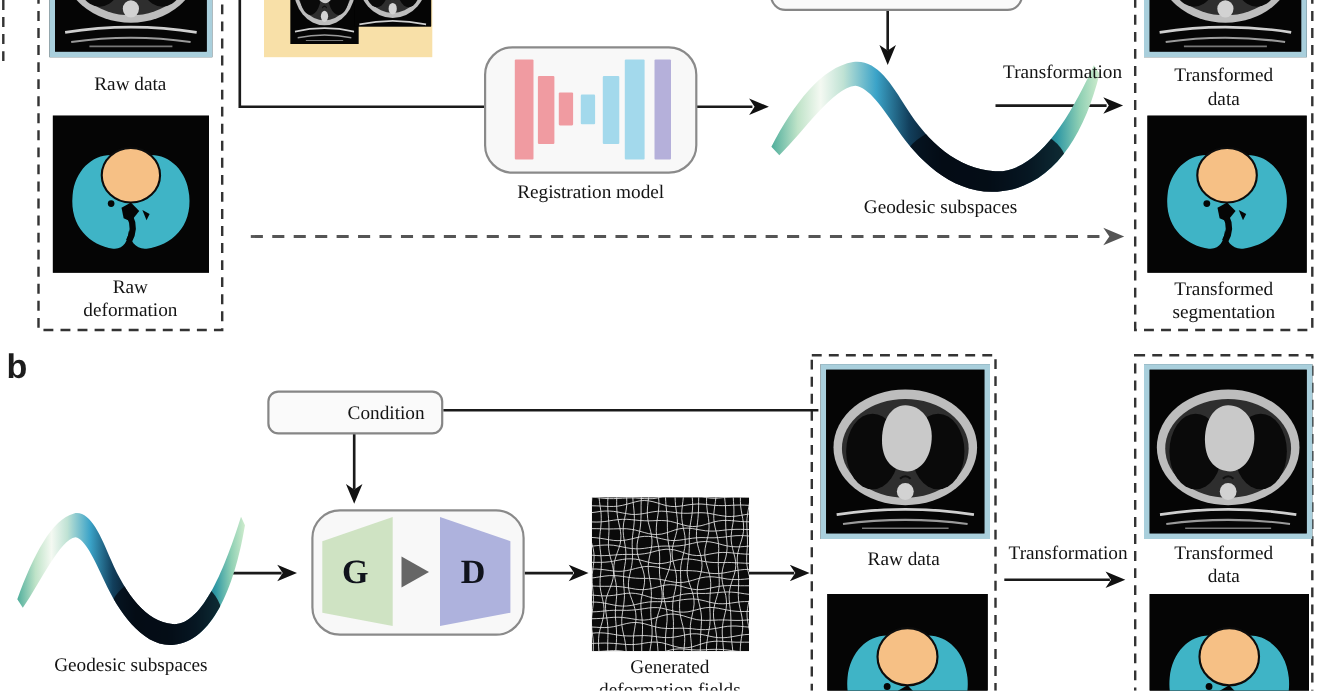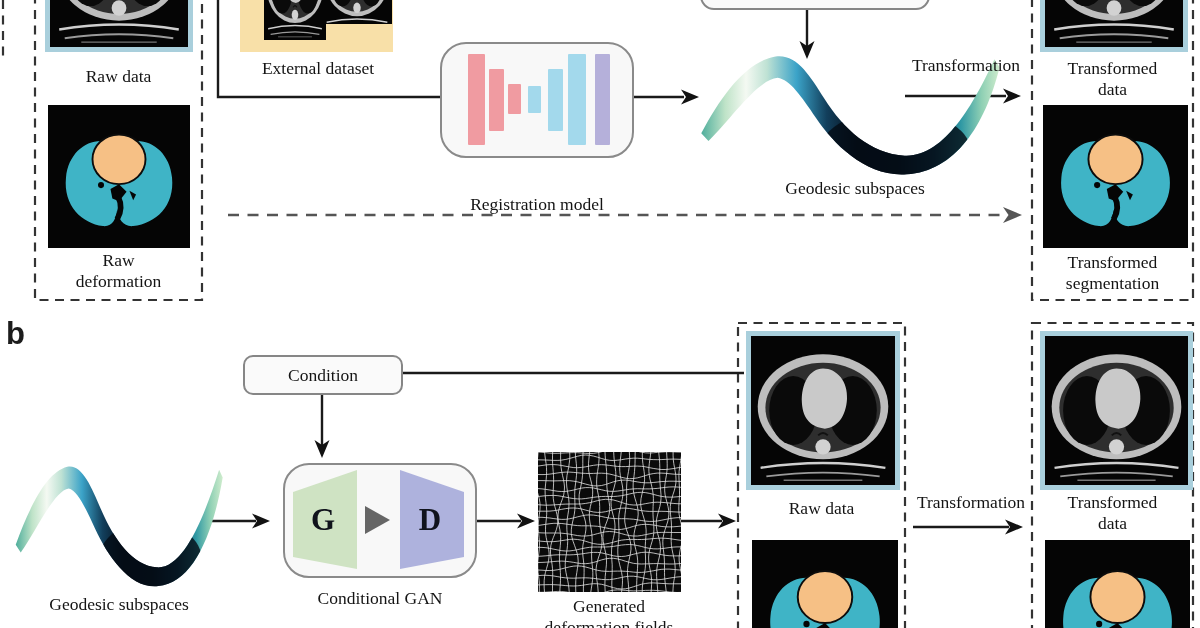--- a/index.html
+++ b/index.html
@@ -11,21 +11,21 @@
   .panel-letter{position:absolute;font-family:"Liberation Sans","DejaVu Sans",sans-serif;
        font-size:31px;font-weight:600;color:#1c1c1c;}
   .box{position:absolute;border:2px solid #868686;border-radius:14px;background:#fafafa;}
   .roundbox{position:absolute;border:2px solid #8a8a8a;border-radius:26px;background:#f8f8f8;}
   .bar{position:absolute;border-radius:1px;}
   .ctwrap{position:absolute;border:5px solid #a9cfdc;background:#000;overflow:hidden;
           box-sizing:border-box;}
   .ctwrap svg{display:block;}
   .segwrap{position:absolute;background:#050505;overflow:hidden;}
   .ganletter{position:absolute;font-weight:bold;font-size:31px;color:#10131c;text-align:center;}
-  .condtext{width:100%;text-align:center;line-height:36px;font-size:17.5px;color:#141414;}
+  .condtext{width:100%;text-align:center;line-height:36px;font-size:17.5px;color:#141414;padding-left:28px;}
 </style>
 </head>
 <body>
 
 <div class="canvas">
 
   <svg width="0" height="0" style="position:absolute">
     <defs>
 
       <symbol id="ct" viewBox="0 0 150 156" preserveAspectRatio="none">
@@ -136,32 +136,31 @@
       <svg width="62" height="98">
           <use href="#ct"></use>
         </svg>
     </div>
     <div class="abs" style="left:82px;top:-62px;width:70px;height:92px;background:#000;overflow:hidden">
       <svg width="70" height="102">
           <use href="#ct"></use>
         </svg>
     </div>
   </div>
-  <div class="lbl" style="left:228px;top:58px;width:180px">External dataset</div>
 
   <div class="roundbox" style="left:440px;top:42px;width:190px;height:112px">
     <div class="bar" style="left:26px;top:10px;width:17px;height:91px;background:#f09ba1"></div>
     <div class="bar" style="left:47px;top:25px;width:15px;height:62px;background:#f09ba1"></div>
     <div class="bar" style="left:66px;top:40px;width:13px;height:30px;background:#f09ba1"></div>
     <div class="bar" style="left:86px;top:42px;width:13px;height:27px;background:#a3d9ec"></div>
     <div class="bar" style="left:106px;top:25px;width:15px;height:62px;background:#a3d9ec"></div>
     <div class="bar" style="left:126px;top:10px;width:18px;height:91px;background:#a3d9ec"></div>
     <div class="bar" style="left:153px;top:10px;width:15px;height:91px;background:#b5b0da"></div>
   </div>
-  <div class="lbl" style="left:440px;top:194px;width:194px">Registration model</div>
+  <div class="lbl" style="left:440px;top:164px;width:194px">Registration model</div>
 
   <div class="box" style="left:700px;top:-30px;width:226px;height:36px"></div>
 
   <svg class="abs" style="left:693px;top:36px" width="320" height="146" preserveAspectRatio="none">
       <use href="#surf" width="320" height="146"></use>
     </svg>
   <div class="lbl" style="left:740px;top:178px;width:230px">Geodesic subspaces</div>
 
   <div class="lbl" style="left:900px;top:55px;width:132px">Transformation</div>
 
@@ -194,21 +193,20 @@
 
   <div class="roundbox" style="left:283px;top:463px;width:190px;height:111px">
     <svg width="190" height="111" style="display:block">
       <polygon points="8,27 72,5 72,104 8,92" fill="#cfe3c3"></polygon>
       <polygon points="80,41 105,55 80,69" fill="#666"></polygon>
       <polygon points="115,5 179,27 179,92 115,104" fill="#aeb2dd"></polygon>
     </svg>
   </div>
   <div class="ganletter" style="left:293px;top:502px;width:60px">G</div>
   <div class="ganletter" style="left:400px;top:502px;width:60px">D</div>
-  <div class="lbl" style="left:283px;top:588px;width:194px">Conditional GAN</div>
 
   <svg class="abs" style="left:538px;top:452px" width="143" height="140" id="defgrid">
       <rect width="143" height="140" fill="#0a0a0a"></rect>
       <g fill="none" stroke="#e4e4e4" stroke-width="0.8">
         <path d="M0.0 0.0L4.0 0.3L7.9 0.7L11.9 1.1L15.9 1.3L19.9 1.3L23.8 1.1L27.8 0.9L31.8 0.7L35.8 0.6L39.7 0.7L43.7 1.0L47.7 1.3L51.6 1.4L55.6 1.3L59.6 0.7L63.6 -0.3L67.5 -1.6L71.5 -3.0L75.5 -4.2L79.4 -4.9L83.4 -5.0L87.4 -4.4L91.4 -3.4L95.3 -2.1L99.3 -0.8L103.3 0.2L107.3 0.8L111.2 1.0L115.2 0.8L119.2 0.4L123.1 0.1L127.1 -0.2L131.1 -0.3L135.1 -0.2L139.0 -0.0L143.0 0.1"></path>
         <path d="M0.0 7.8L4.0 7.9L7.9 8.0L11.9 8.2L15.9 8.4L19.9 8.4L23.8 8.1L27.8 7.4L31.8 6.4L35.8 5.3L39.7 4.2L43.7 3.3L47.7 3.0L51.6 3.3L55.6 4.1L59.6 5.2L63.6 6.5L67.5 7.6L71.5 8.3L75.5 8.5L79.4 8.2L83.4 7.7L87.4 7.0L91.4 6.5L95.3 6.2L99.3 6.2L103.3 6.5L107.3 7.0L111.2 7.4L115.2 7.6L119.2 7.7L123.1 7.6L127.1 7.4L131.1 7.2L135.1 7.1L139.0 7.2L143.0 7.4"></path>
         <path d="M0.0 14.0L4.0 13.5L7.9 12.9L11.9 12.6L15.9 12.6L19.9 12.9L23.8 13.5L27.8 14.3L31.8 15.0L35.8 15.6L39.7 15.7L43.7 15.4L47.7 14.8L51.6 14.0L55.6 13.3L59.6 12.8L63.6 12.7L67.5 12.9L71.5 13.4L75.5 13.9L79.4 14.4L83.4 14.6L87.4 14.6L91.4 14.4L95.3 14.2L99.3 14.1L103.3 14.3L107.3 14.8L111.2 15.6L115.2 16.4L119.2 17.0L123.1 17.5L127.1 17.5L131.1 17.2L135.1 16.6L139.0 15.9L143.0 15.3"></path>
         <path d="M0.0 22.5L4.0 22.6L7.9 22.5L11.9 22.1L15.9 21.5L19.9 20.9L23.8 20.4L27.8 20.1L31.8 20.1L35.8 20.4L39.7 20.8L43.7 21.2L47.7 21.4L51.6 21.5L55.6 21.4L59.6 21.2L63.6 21.2L67.5 21.4L71.5 22.0L75.5 23.0L79.4 24.1L83.4 25.3L87.4 26.2L91.4 26.7L95.3 26.5L99.3 25.9L103.3 24.8L107.3 23.6L111.2 22.4L115.2 21.6L119.2 21.1L123.1 21.1L127.1 21.3L131.1 21.7L135.1 22.1L139.0 22.3L143.0 22.4"></path>
         <path d="M0.0 28.6L4.0 28.6L7.9 28.7L11.9 28.8L15.9 28.9L19.9 28.8L23.8 28.7L27.8 28.6L31.8 28.7L35.8 29.2L39.7 29.9L43.7 31.0L47.7 32.1L51.6 33.1L55.6 33.8L59.6 33.9L63.6 33.5L67.5 32.5L71.5 31.2L75.5 29.8L79.4 28.8L83.4 28.2L87.4 28.1L91.4 28.5L95.3 29.2L99.3 29.9L103.3 30.5L107.3 30.8L111.2 30.8L115.2 30.5L119.2 30.1L123.1 29.6L127.1 29.4L131.1 29.2L135.1 29.2L139.0 29.3L143.0 29.4"></path>
         <path d="M0.0 36.6L4.0 36.9L7.9 37.4L11.9 38.0L15.9 38.7L19.9 39.3L23.8 39.5L27.8 39.4L31.8 38.8L35.8 38.0L39.7 37.0L43.7 36.1L47.7 35.6L51.6 35.6L55.6 36.0L59.6 36.9L63.6 37.8L67.5 38.7L71.5 39.3L75.5 39.4L79.4 39.1L83.4 38.5L87.4 37.9L91.4 37.3L95.3 36.9L99.3 36.7L103.3 36.8L107.3 36.9L111.2 36.9L115.2 36.7L119.2 36.4L123.1 35.9L127.1 35.4L131.1 35.0L135.1 34.9L139.0 35.0L143.0 35.3"></path>

